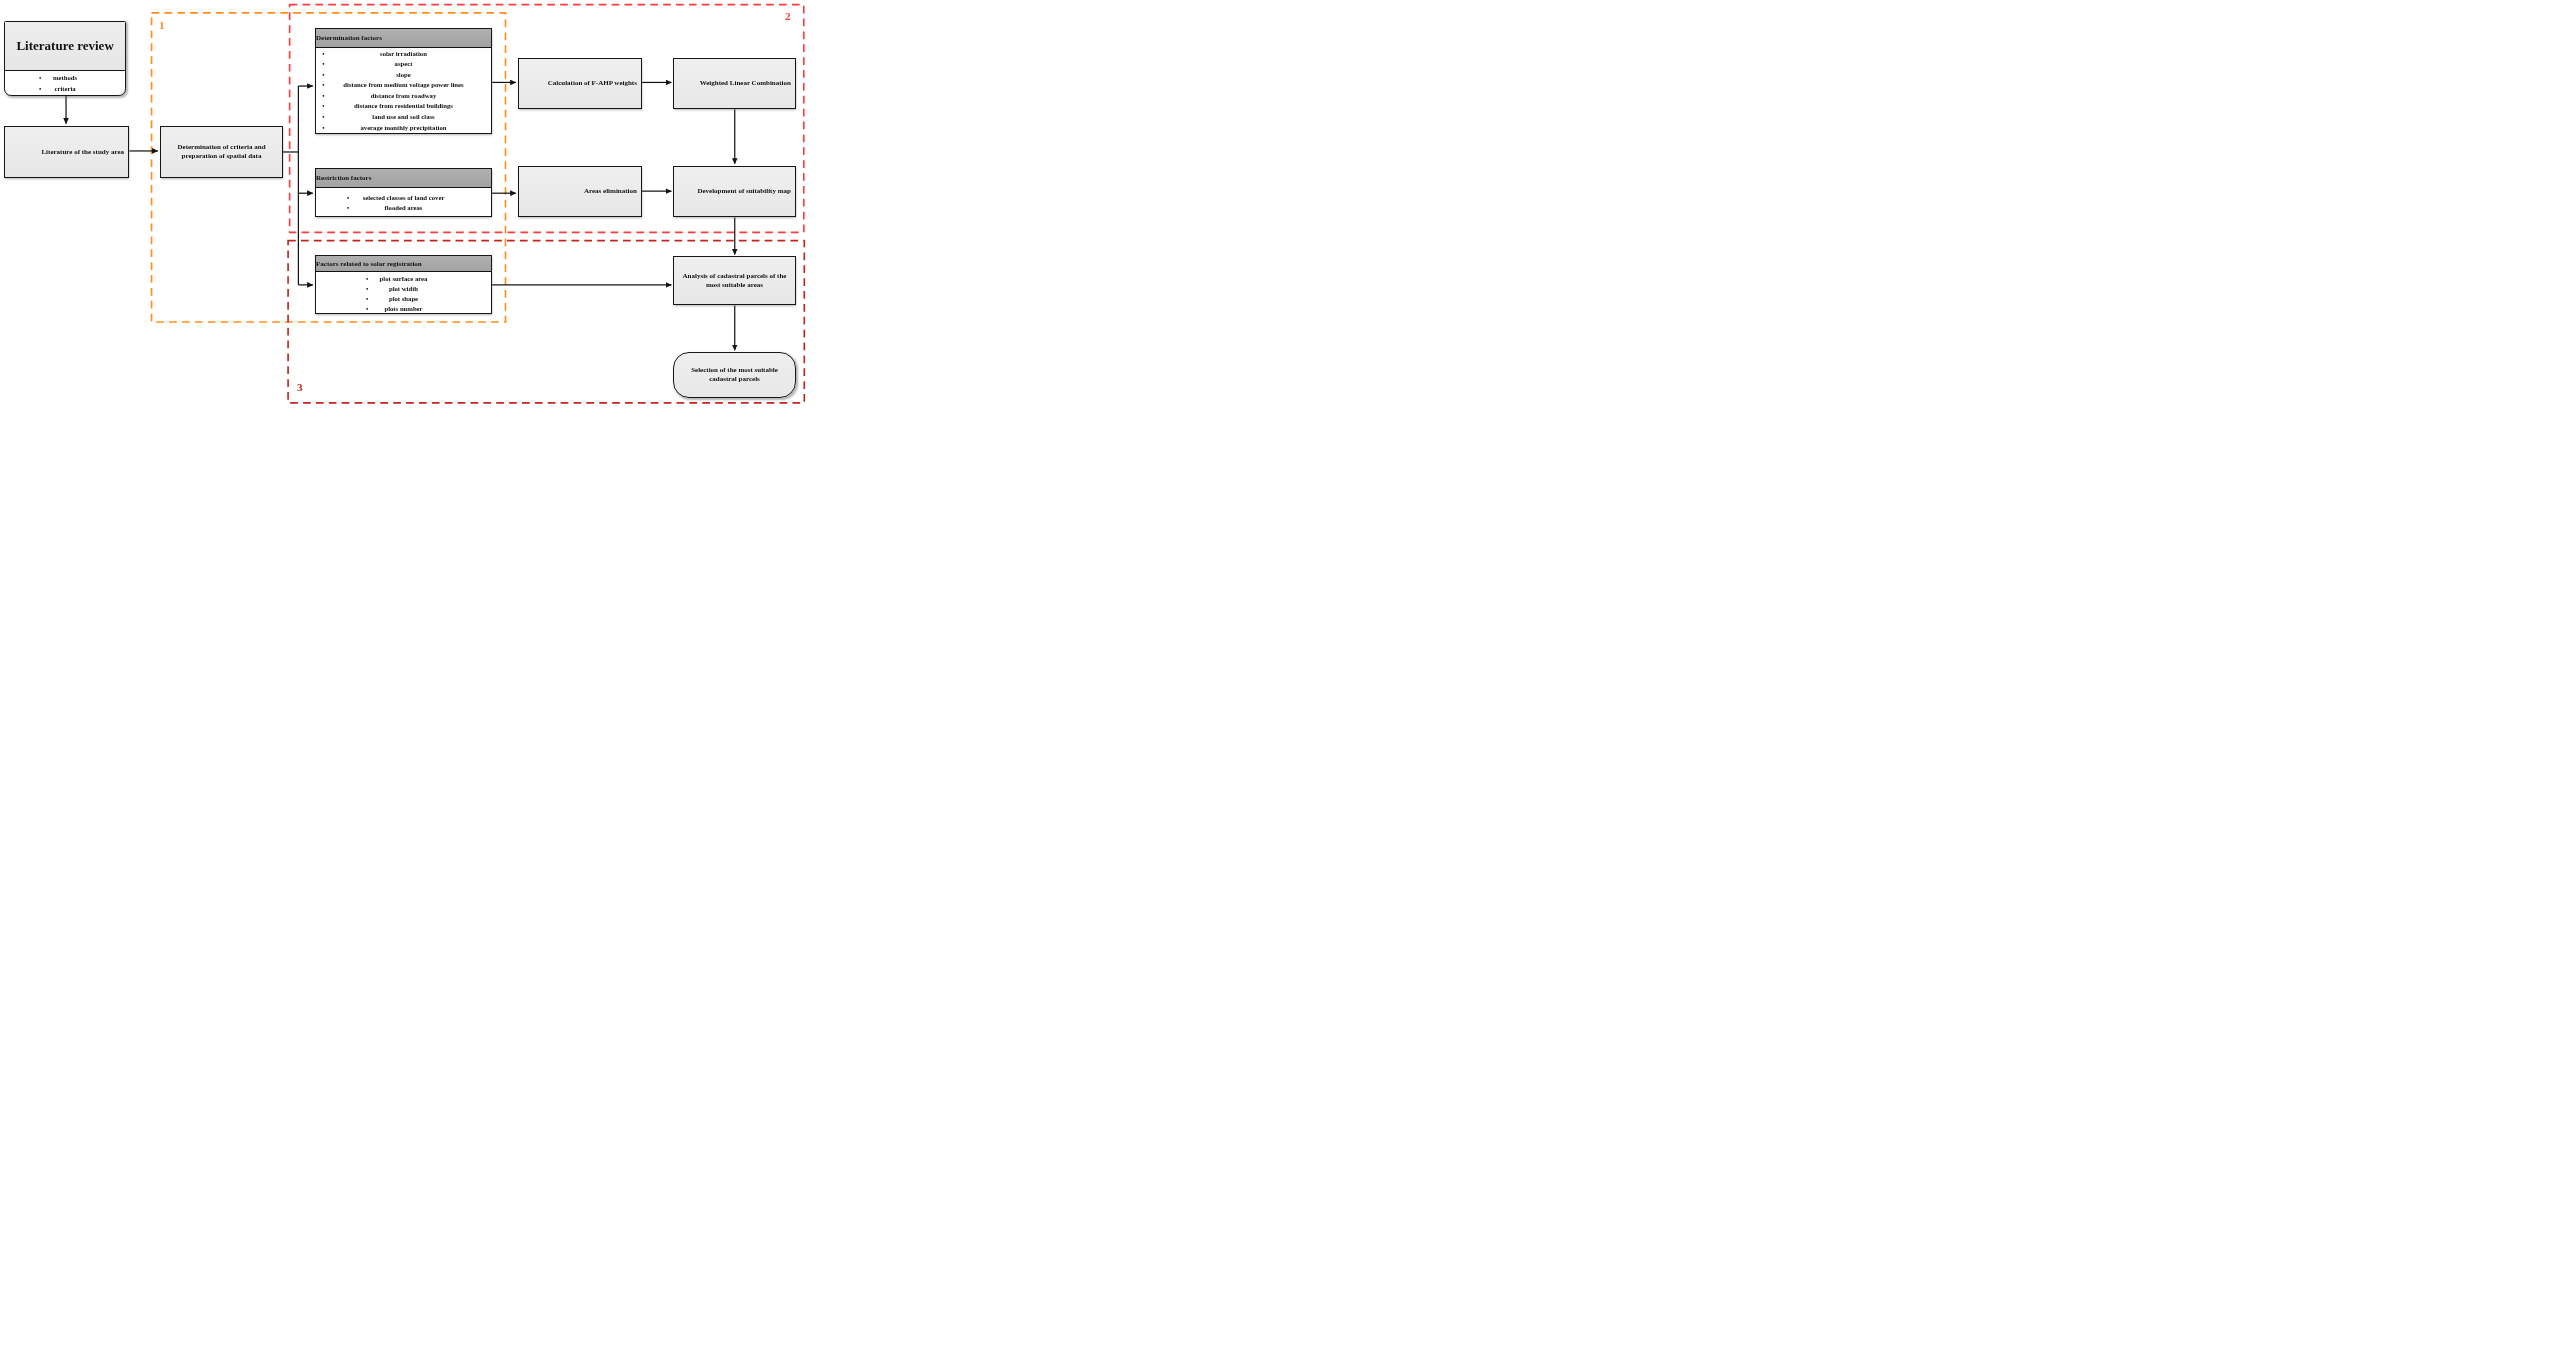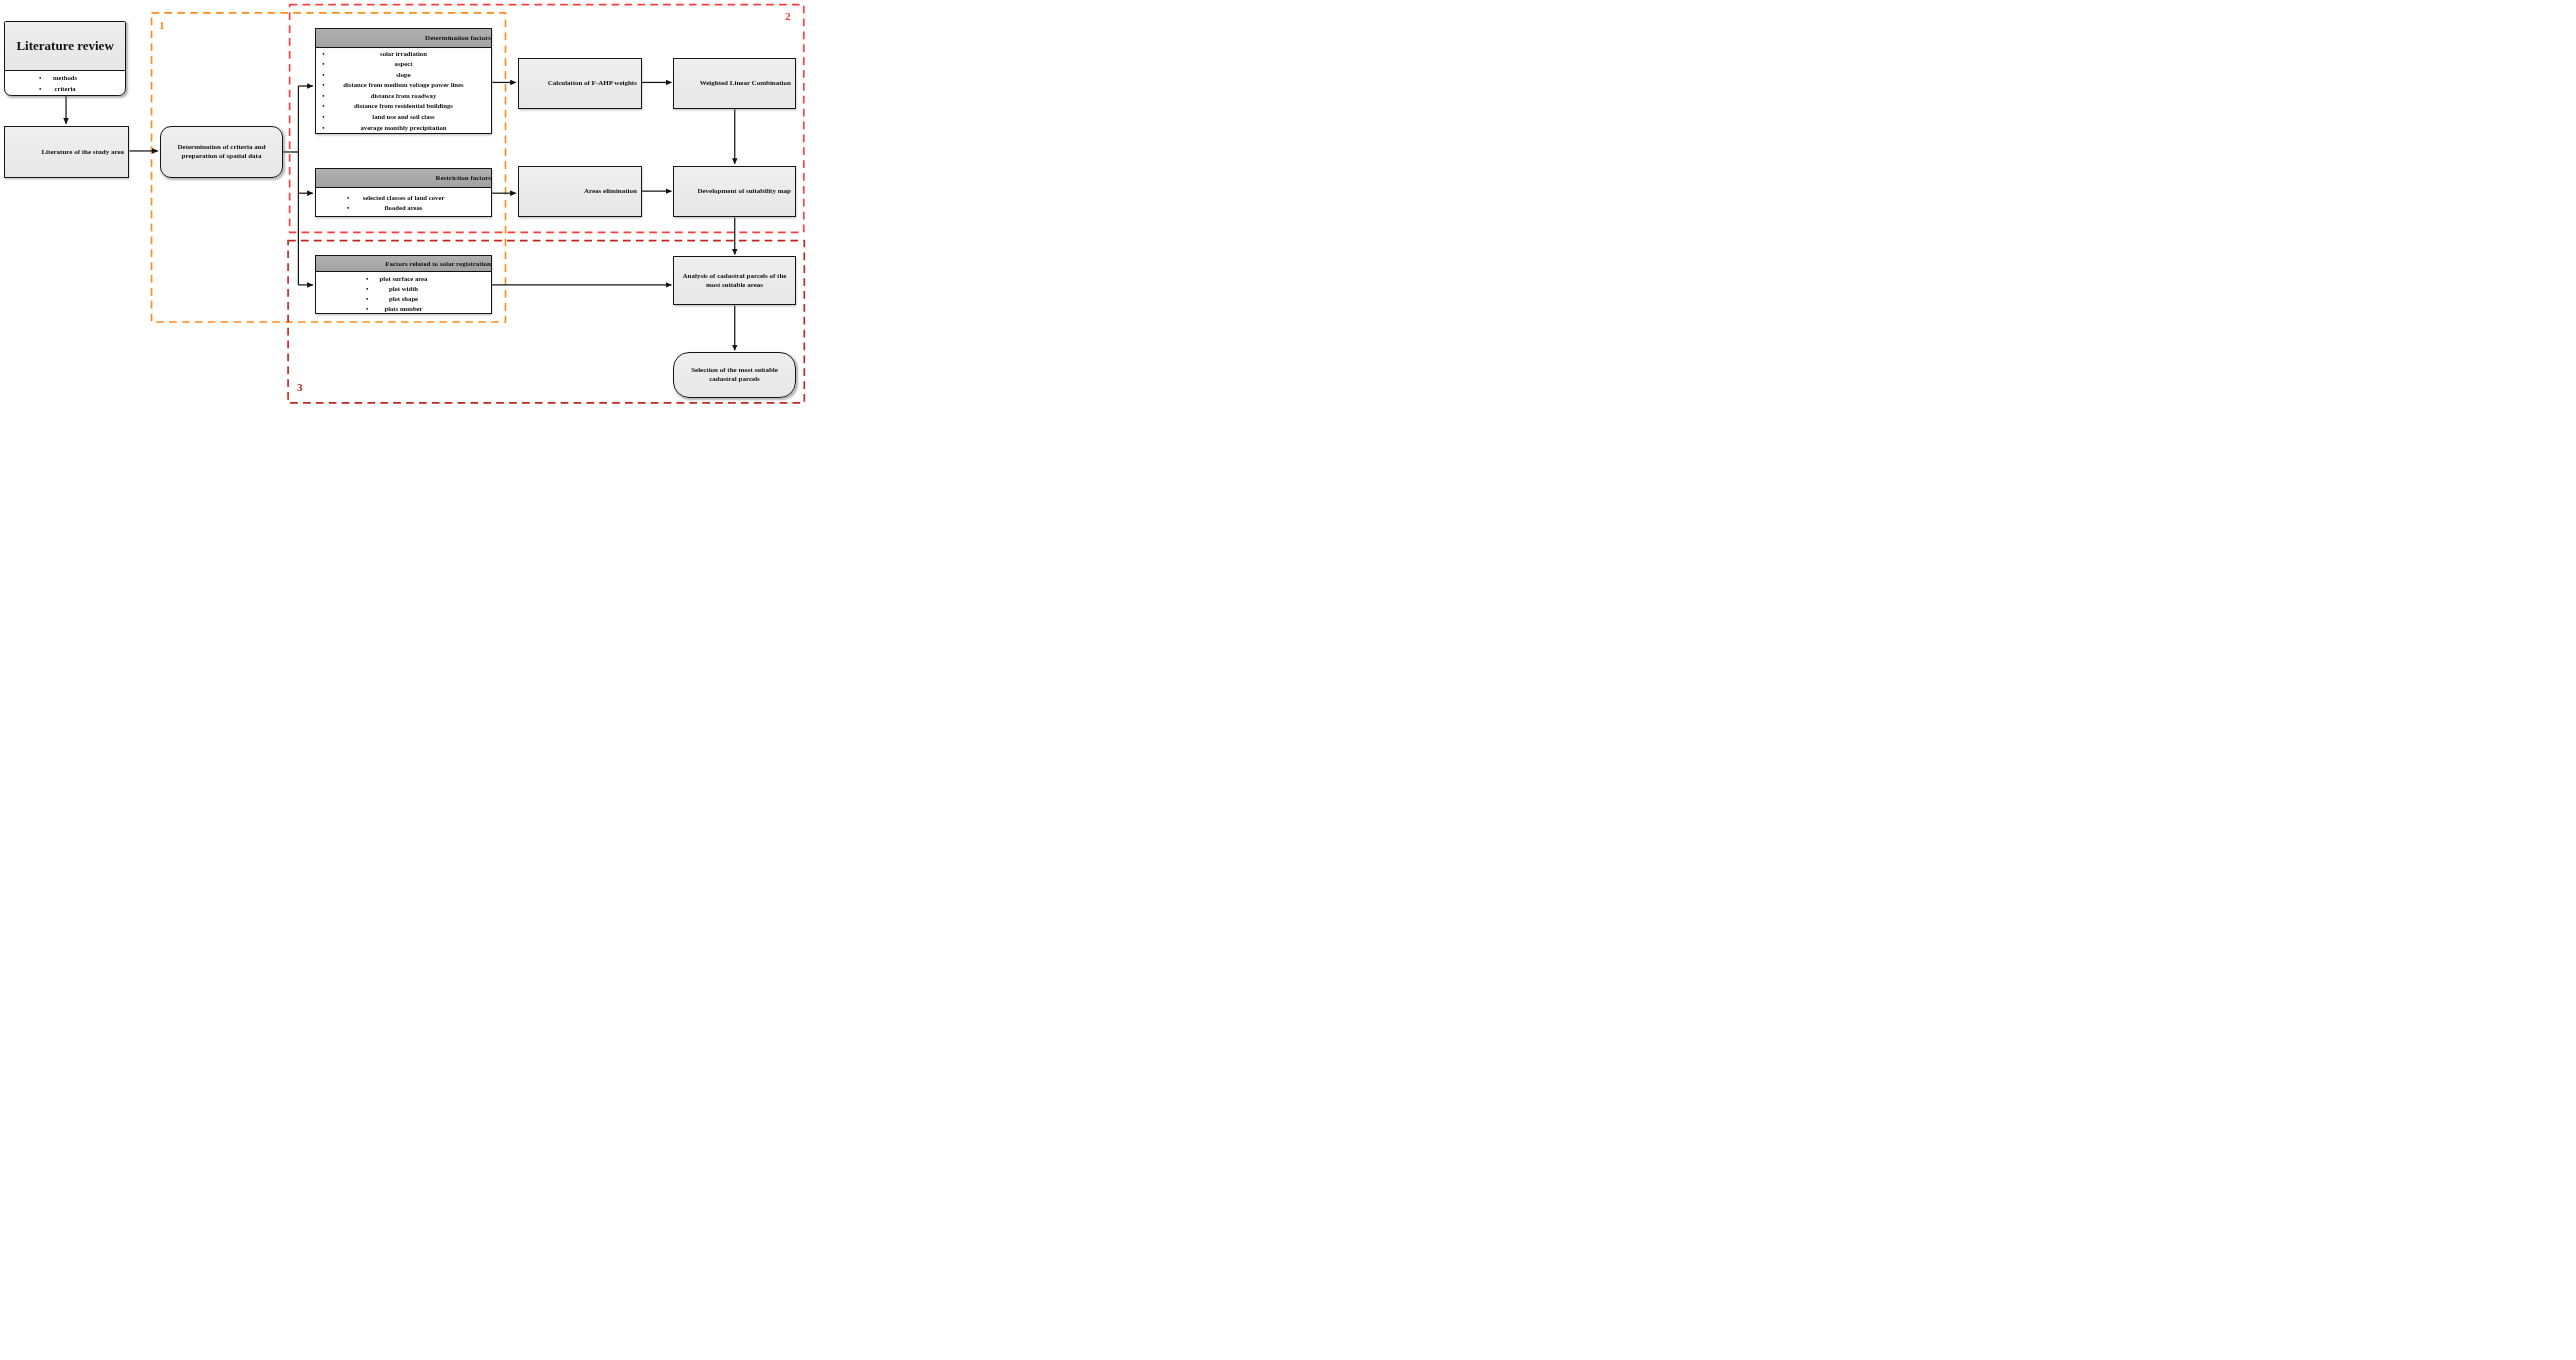--- a/index.html
+++ b/index.html
@@ -45,21 +45,21 @@
   .fbox{
     position:absolute;box-sizing:border-box;
     border:1.3px solid #161616;
     background:linear-gradient(180deg,#f1f1f1 0%,#ffffff 26%);
     box-shadow:1.3px 1.8px 2.1px rgba(110,110,110,0.5);
   }
   .fbox .fheader{
     box-sizing:border-box;
     background:linear-gradient(180deg,#b0b0b0 0%,#a2a2a2 100%);
     border-bottom:1.5px solid #111111;
-    display:flex;align-items:center;justify-content:flex-end;
+    display:flex;align-items:center;justify-content:flex-start;
     font-size:7px;
   }
   .fbox .fbody{box-sizing:border-box;}
   
   .li{position:relative;font-size:6.7px;line-height:var(--lh,10.3px);}
   .li .bullet{
     position:absolute;left:var(--bx,6.2px);top:0;
     font-size:6.7px;
   }
   .li .li-text{display:block;text-align:center;}
@@ -123,21 +123,21 @@
           <span class="bullet">•</span>
           <span class="li-text">criteria</span>
         </div>
       </div>
   </div>
 
   <div class="pbox" style="left:4.1px;top:126px;width:125px;height:52px;">
     <span>Literature of the study area</span>
   </div>
 
-  <div class="pbox" style="left:160px;top:126px;width:123px;height:52px;border-radius:11px;">
+  <div class="pbox" style="left:160px;top:126px;width:123px;height:52px;">
     <span>Determination of criteria and preparation of spatial data</span>
   </div>
 
   <div class="fbox" style="left:315px;top:28px;width:177px;height:106px;">
     <div class="fheader" style="height:18.5px;">
       <span>Determination factors</span>
     </div>
     <div class="fbody" style="--bx:6.2px;--lh:10.6px;padding-top:1px;">
         <div class="li">
           <span class="bullet">•</span>

